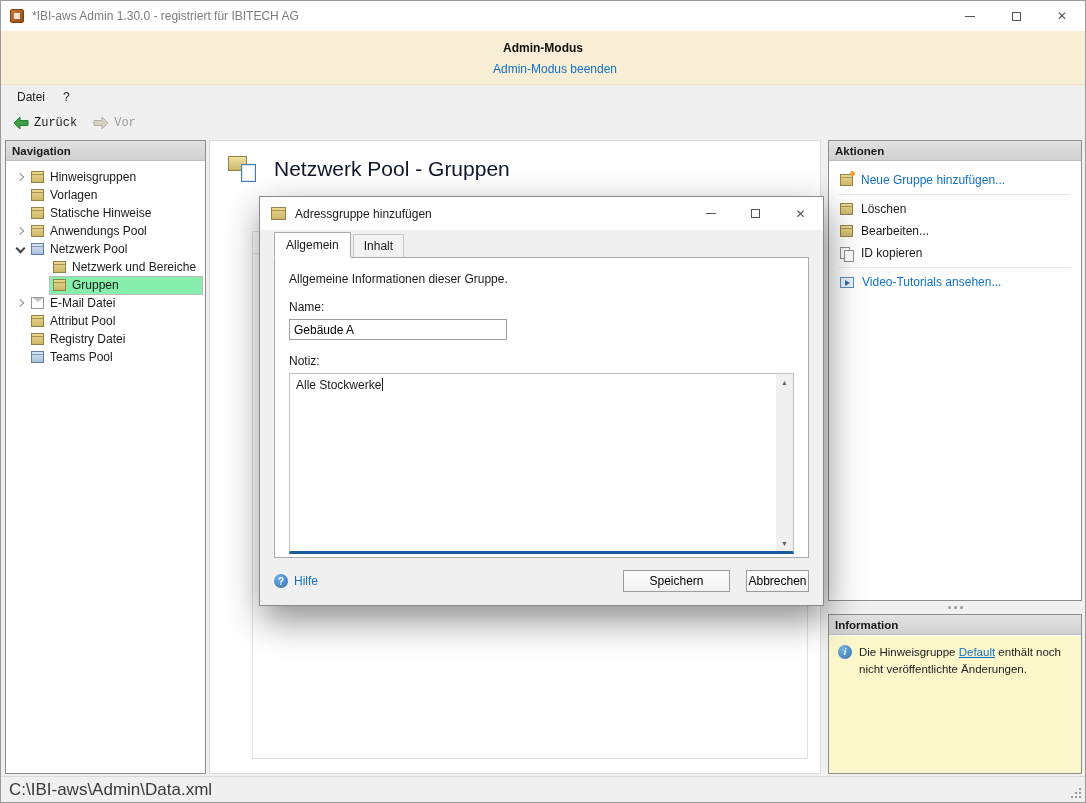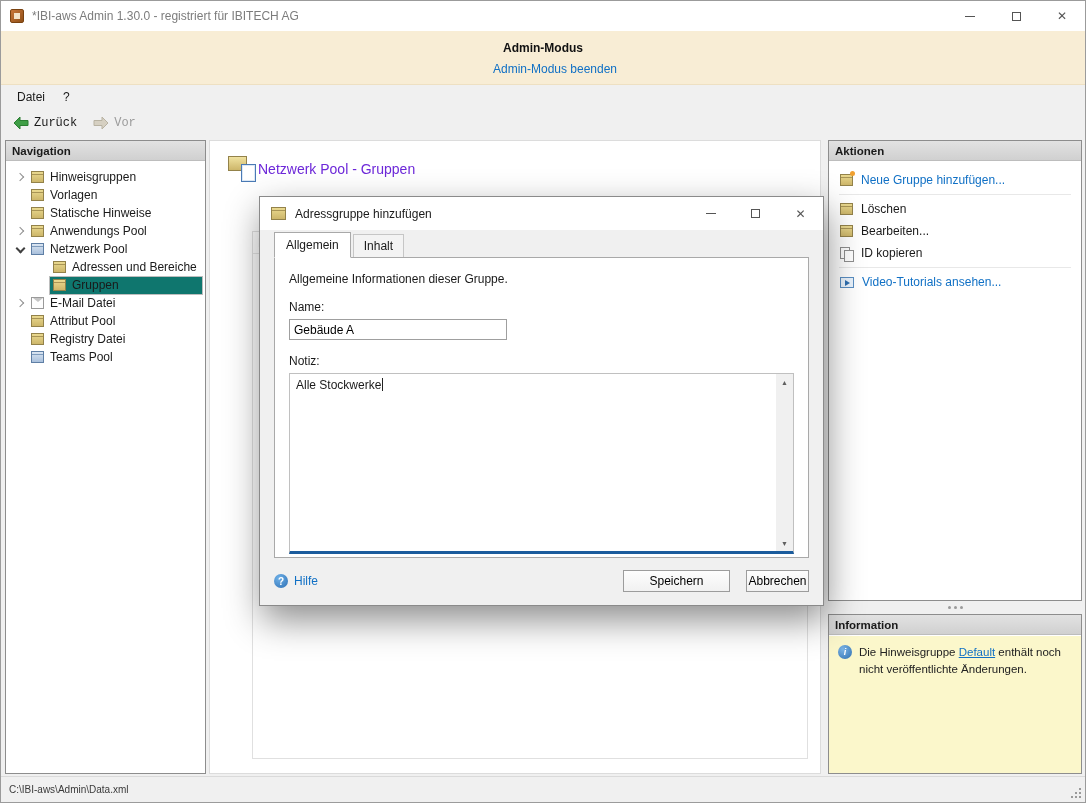--- a/index.html
+++ b/index.html
@@ -40,21 +40,21 @@
   .nav-panel{ left:4px; top:4px; width:201px; bottom:2px; }
   .tree{ padding-top:7px; }
   .tree-item{ height:18px; display:flex; align-items:center; padding-left:8px; cursor:default; }
   .tree-item.child{ padding-left:30px; }
   .chev{ width:14px; height:14px; flex:0 0 14px; position:relative; }
   .chev.collapsed::before{ content:''; position:absolute; top:4px; left:3px; width:5px; height:5px;
         border-top:1px solid #8f8f8f; border-right:1px solid #8f8f8f; transform:rotate(45deg); }
   .chev.expanded::before{ content:''; position:absolute; top:3px; left:3px; width:5px; height:5px;
         border-top:2px solid #404040; border-right:2px solid #404040; transform:rotate(135deg); }
   .row{ display:flex; align-items:center; gap:6px; flex:1; height:17px; padding:0 3px; margin-right:3px; }
-  .tree-item.selected .row{ background:#0f766e; outline:1px solid #bdbdbd; }
+  .tree-item.selected .row{ background:#86efac; outline:1px solid #bdbdbd; }
   .lbl{ white-space:nowrap; }
 
   
   .box{ width:13px; height:12px; flex:0 0 13px; position:relative;
         background:linear-gradient(180deg,#ead98f 0%,#cdb66a 100%); border:1px solid #93824a; }
   .box::before{ content:''; position:absolute; left:0; right:0; top:2px; border-top:1px solid #a89455; }
   .box.blue{ background:linear-gradient(#dbe6f2,#a9c0dc); border-color:#5f7fa5; }
   .box.blue::before{ border-top-color:#7f9cbd; }
   .box.env{ background:#fdfdfd; border-color:#9a9a9a; }
   .box.env::before{ border:none; }
@@ -70,21 +70,21 @@
         border-bottom:3px solid transparent; border-left:5px solid #2e6fb0; }
 
   
   .content-panel{ left:208px; top:4px; width:612px; bottom:2px; border:1px solid #dcdcdc; }
   .content-head{ display:flex; align-items:center; padding:14px 0 0 18px; }
   .head-icon{ width:30px; height:27px; position:relative; flex:0 0 30px; }
   .head-icon .back-box{ position:absolute; left:0; top:1px; width:19px; height:15px;
         background:linear-gradient(#f0e2a0,#cdb66a); border:1px solid #93824a; }
   .head-icon .doc{ position:absolute; right:2px; bottom:0; width:15px; height:18px; background:#fff;
         border:1px solid #4a7ab5; box-shadow:inset 0 0 0 1px #dce8f5; }
-  .content-title{ margin-left:0; font-size:14px; color:#6d28d9; }
+  .content-title{ margin-left:16px; font-size:21px; color:#0f172a; }
   .list-frame{ position:absolute; left:42px; right:12px; top:90px; bottom:14px; border:1px solid #e0e0e0; }
   .list-header-row{ height:22px; border-bottom:1px solid #e6e6e6; display:flex; align-items:center; padding-left:5px; color:#222; }
 
   
   .right-col{ position:absolute; left:827px; right:3px; top:0; bottom:0; }
   .actions-panel{ left:0; right:0; top:4px; height:461px; }
   .action-list{ padding-top:8px; }
   .action-item{ display:flex; align-items:center; gap:8px; padding:4px 11px; cursor:default; }
   .action-item.link{ color:#1070c5; }
   .sep{ border-bottom:1px solid #e8e8e8; margin:3px 10px; }
@@ -94,21 +94,21 @@
   .info-panel{ left:0; right:0; top:478px; bottom:2px; }
   .info-body{ position:absolute; top:21px; bottom:0; left:0; right:0; background:#fbf7cb; padding:8px 9px; display:flex; gap:7px; }
   .info-ic{ width:14px; height:14px; flex:0 0 14px; border-radius:50%; margin-top:1px;
         background:radial-gradient(circle at 35% 30%, #7db5e6, #2e6fb0); color:#fff;
         font-size:9px; font-style:italic; font-weight:bold; display:flex; align-items:center; justify-content:center; }
   .info-text{ font-size:11.5px; line-height:1.45; color:#222; }
   .a-link{ color:#1070c5; text-decoration:underline; cursor:pointer; }
 
   
   .statusbar{ position:absolute; left:0; right:0; bottom:0; height:26px; background:#f0f0f0;
-        border-top:1px solid #dadada; display:flex; align-items:center; padding-left:8px; font-size:10px; color:#3a3a3a; }
+        border-top:1px solid #dadada; display:flex; align-items:center; padding-left:8px; font-size:17px; color:#3a3a3a; }
   .grip{ position:absolute; right:3px; bottom:3px; }
 
   
   .dialog{ position:absolute; left:258px; top:195px; width:565px; height:410px; background:#f0f0f0;
         border:1px solid #8a8a8a; box-shadow:3px 14px 34px rgba(0,0,0,0.45); z-index:10; }
   .dlg-titlebar{ height:33px; background:#fff; display:flex; align-items:center; }
   .dlg-titlebar .box{ margin-left:11px; width:15px; height:13px; flex:0 0 15px; }
   .dlg-title{ margin-left:9px; color:#1a1a1a; }
   .dlg-controls{ margin-left:auto; display:flex; height:100%; }
   .dlg-controls .wb{ width:45px; }
@@ -219,21 +219,21 @@
           <span class="chev expanded"></span>
           <div class="row">
               <span class="box blue"></span>
               <span class="lbl">Netzwerk Pool</span>
             </div>
         </div>
         <div class="tree-item child">
           <span class="chev"></span>
           <div class="row">
               <span class="box"></span>
-              <span class="lbl">Adressen und Bereiche</span>
+              <span class="lbl">Netzwerk und Bereiche</span>
             </div>
         </div>
         <div class="tree-item child selected">
           <span class="chev"></span>
           <div class="row">
               <span class="box"></span>
               <span class="lbl">Gruppen</span>
             </div>
         </div>
         <div class="tree-item">

